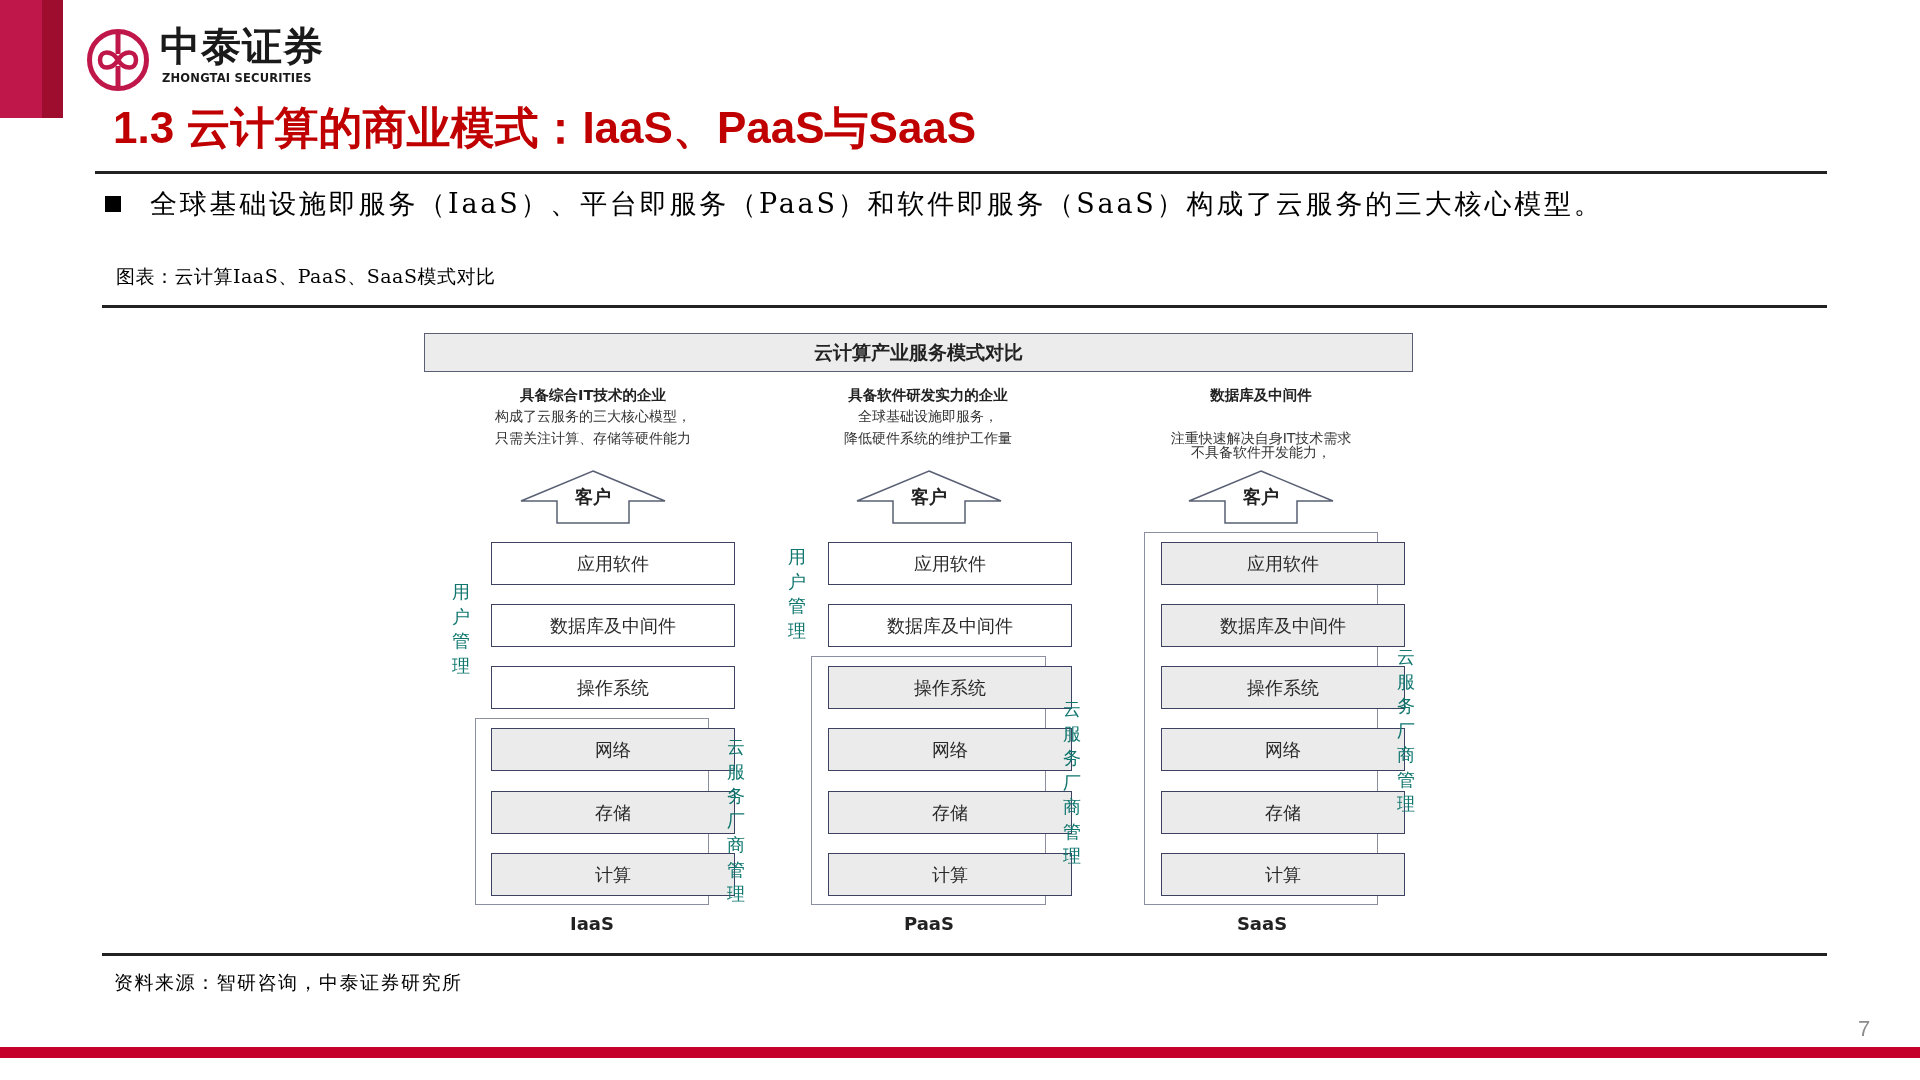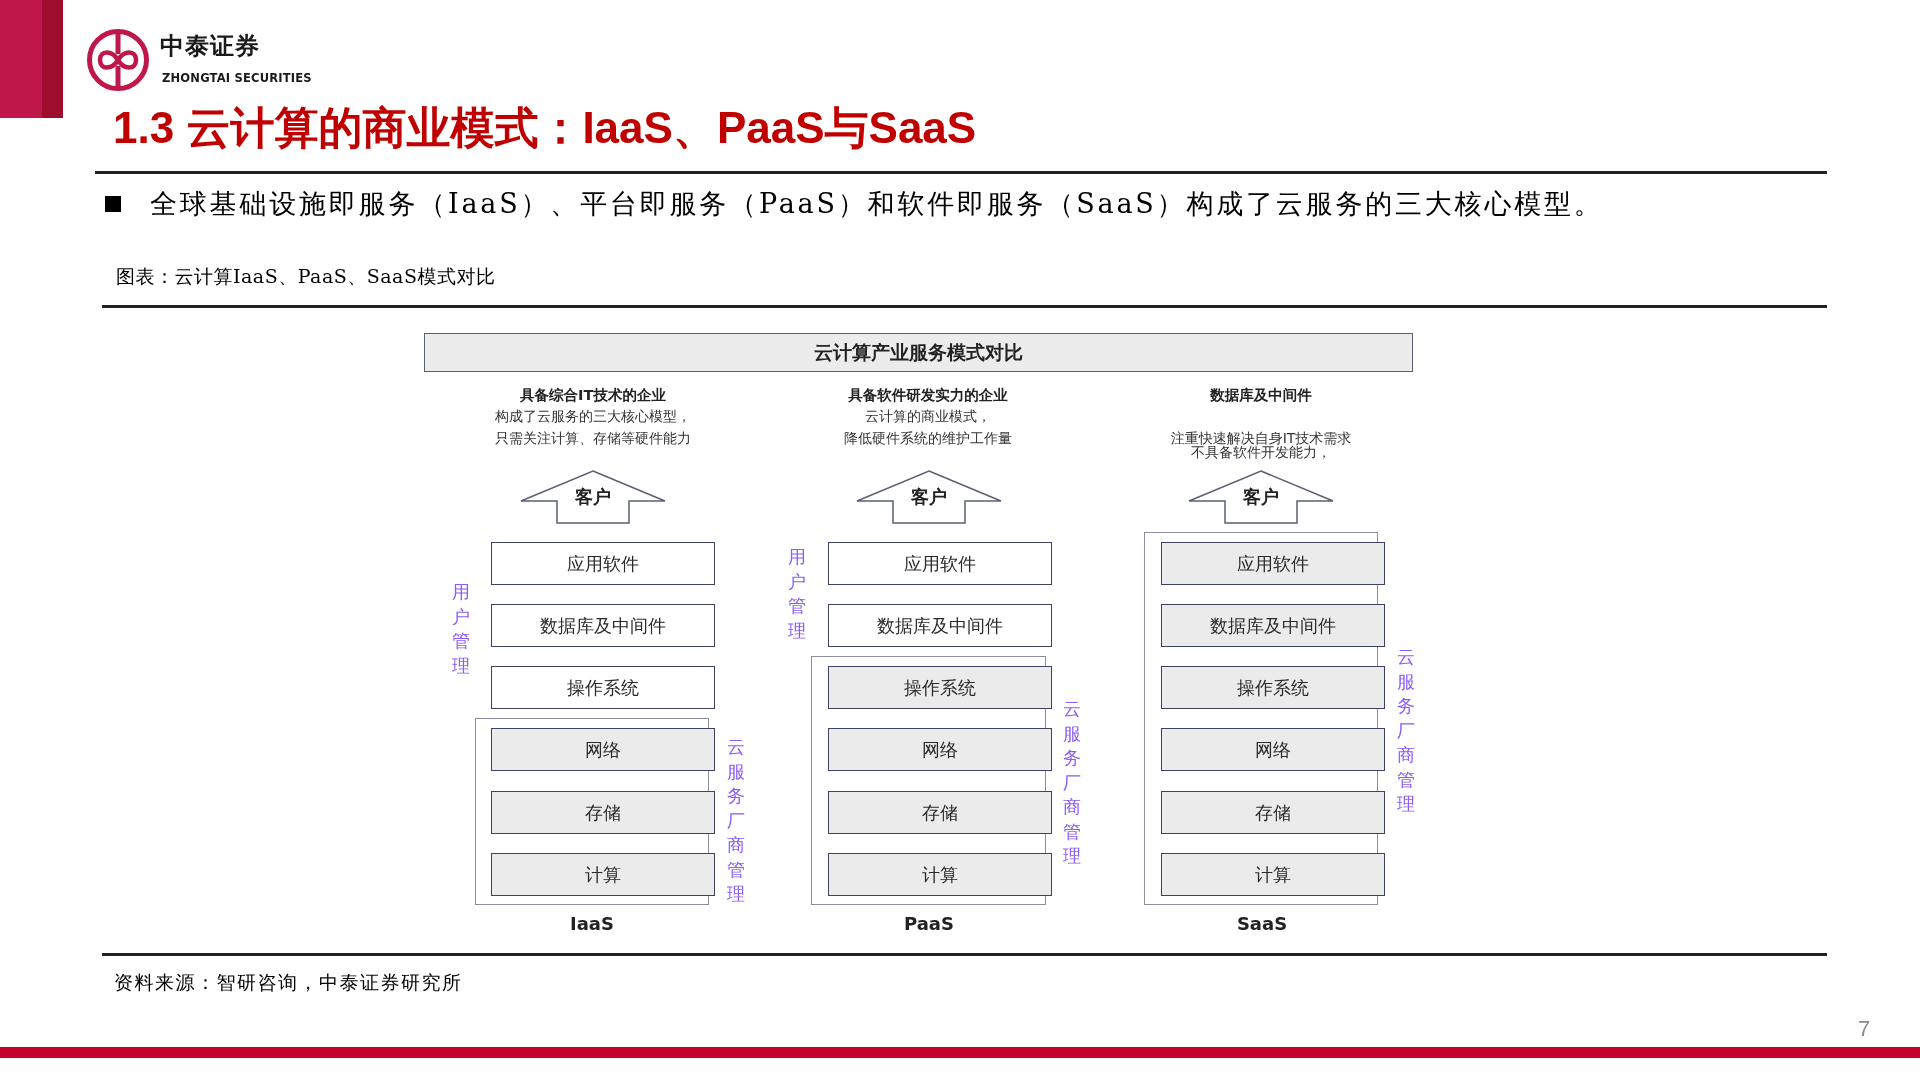--- a/index.html
+++ b/index.html
@@ -7,21 +7,21 @@
   body { position: relative; font-family: "Liberation Sans", "DejaVu Sans", sans-serif; color: #000; }
 
   .abs { position: absolute; }
 
   
   .red-block-a { left: 0; top: 0; width: 42px; height: 118px; background: #c0174a; }
   .red-block-b { left: 42px; top: 0; width: 21px; height: 118px; background: #9e0d2e; }
 
   
   .logo-mark { left: 86px; top: 28px; width: 64px; height: 64px; }
-  .logo-cn { left: 160px; top: 28px; font-family: "DejaVu Sans", sans-serif; font-weight: bold; font-size: 24px; letter-spacing: 1px; color: #1a1a1a; line-height: 36px; }
+  .logo-cn { left: 160px; top: 28px; font-family: "DejaVu Sans", sans-serif; font-weight: bold; font-size: 40px; letter-spacing: 1px; color: #1a1a1a; line-height: 36px; }
   .logo-en { left: 162px; top: 71px; font-family: "DejaVu Sans", sans-serif; font-weight: bold; font-size: 11.5px; color: #1a1a1a; letter-spacing: 0.2px; }
 
   
   .title { left: 113px; top: 100px; font-size: 44px; font-weight: bold; color: #c00000; white-space: nowrap; line-height: 56px; }
 
   .rule { background: #222; height: 3px; }
   .rule-title { left: 95px; top: 171px; width: 1732px; }
   .rule-caption { left: 102px; top: 305px; width: 1725px; }
   .rule-source { left: 102px; top: 953px; width: 1725px; }
 
@@ -35,27 +35,27 @@
 
   
   .diag-header { left: 424px; top: 333px; width: 989px; height: 39px; background: #ececec; border: 1.5px solid #5a6074; display: flex; align-items: center; justify-content: center; font-family: "DejaVu Sans", sans-serif; font-weight: bold; font-size: 19px; color: #222; }
 
   .cust-title { font-family: "DejaVu Sans", sans-serif; font-weight: bold; font-size: 14.5px; color: #222; text-align: center; white-space: nowrap; }
   .cust-desc { font-family: "DejaVu Sans", sans-serif; font-size: 14px; color: #333; text-align: center; white-space: nowrap; line-height: 22px; }
 
   .arrow { width: 146px; height: 54px; }
   .arrow-label { font-family: "DejaVu Sans", sans-serif; font-weight: bold; font-size: 18px; color: #222; text-align: center; width: 146px; }
 
-  .layer { width: 224px; height: 43px; border: 1.5px solid #3c4260; display: flex; align-items: center; justify-content: center; font-family: "DejaVu Sans", sans-serif; font-size: 18px; color: #2a2a2a; }
+  .layer { width: 244px; height: 43px; border: 1.5px solid #3c4260; display: flex; align-items: center; justify-content: center; font-family: "DejaVu Sans", sans-serif; font-size: 18px; color: #2a2a2a; }
   .layer.user { background: #ffffff; }
   .layer.cloud { background: #ebebeb; }
 
   .container { border: 1.5px solid #8b8fa0; background: transparent; }
 
-  .vert { font-family: "DejaVu Sans", sans-serif; font-size: 18px; color: #8b5cf6; width: 22px; line-height: 24.5px; text-align: center; word-break: break-all; }
+  .vert { font-family: "DejaVu Sans", sans-serif; font-size: 18px; color: #0f766e; width: 22px; line-height: 24.5px; text-align: center; word-break: break-all; }
 
   .model-label { font-family: "DejaVu Sans", sans-serif; font-weight: bold; font-size: 18px; color: #222; text-align: center; width: 202px; }
 </style>
 </head>
 <body>
 
 <div class="abs red-block-a"></div>
 <div class="abs red-block-b"></div>
 
 <svg class="abs logo-mark" viewBox="0 0 64 64">
@@ -94,21 +94,21 @@
 
 <div class="abs container" style="left:475px; top:718px; width:234px; height:187px;"></div>
 <div class="abs layer cloud" style="left:491px; top:728px;">网络</div>
 <div class="abs layer cloud" style="left:491px; top:791px;">存储</div>
 <div class="abs layer cloud" style="left:491px; top:853px;">计算</div>
 
 <div class="abs vert" style="left:725px; top:735px;">云服务厂商管理</div>
 <div class="abs model-label" style="left:491px; top:913px;">IaaS</div>
 
 <div class="abs cust-title" style="left:778px; top:386px; width:300px;">具备软件研发实力的企业</div>
-<div class="abs cust-desc" style="left:778px; top:405px; width:300px;">云计算的商业模式，</div>
+<div class="abs cust-desc" style="left:778px; top:405px; width:300px;">全球基础设施即服务，</div>
 <div class="abs cust-desc" style="left:778px; top:427px; width:300px;">降低硬件系统的维护工作量</div>
 
 <svg class="abs arrow" style="left:856px; top:470px;" viewBox="0 0 146 54">
   <polygon points="73,1 145,31 109,31 109,53 37,53 37,31 1,31" fill="#ffffff" stroke="#5a6074" stroke-width="1.5"></polygon>
 </svg>
 <div class="abs arrow-label" style="left:856px; top:485px;">客户</div>
 
 <div class="abs vert" style="left:786px; top:545px;">用户管理</div>
 
 <div class="abs layer user" style="left:828px; top:542px;">应用软件</div>

